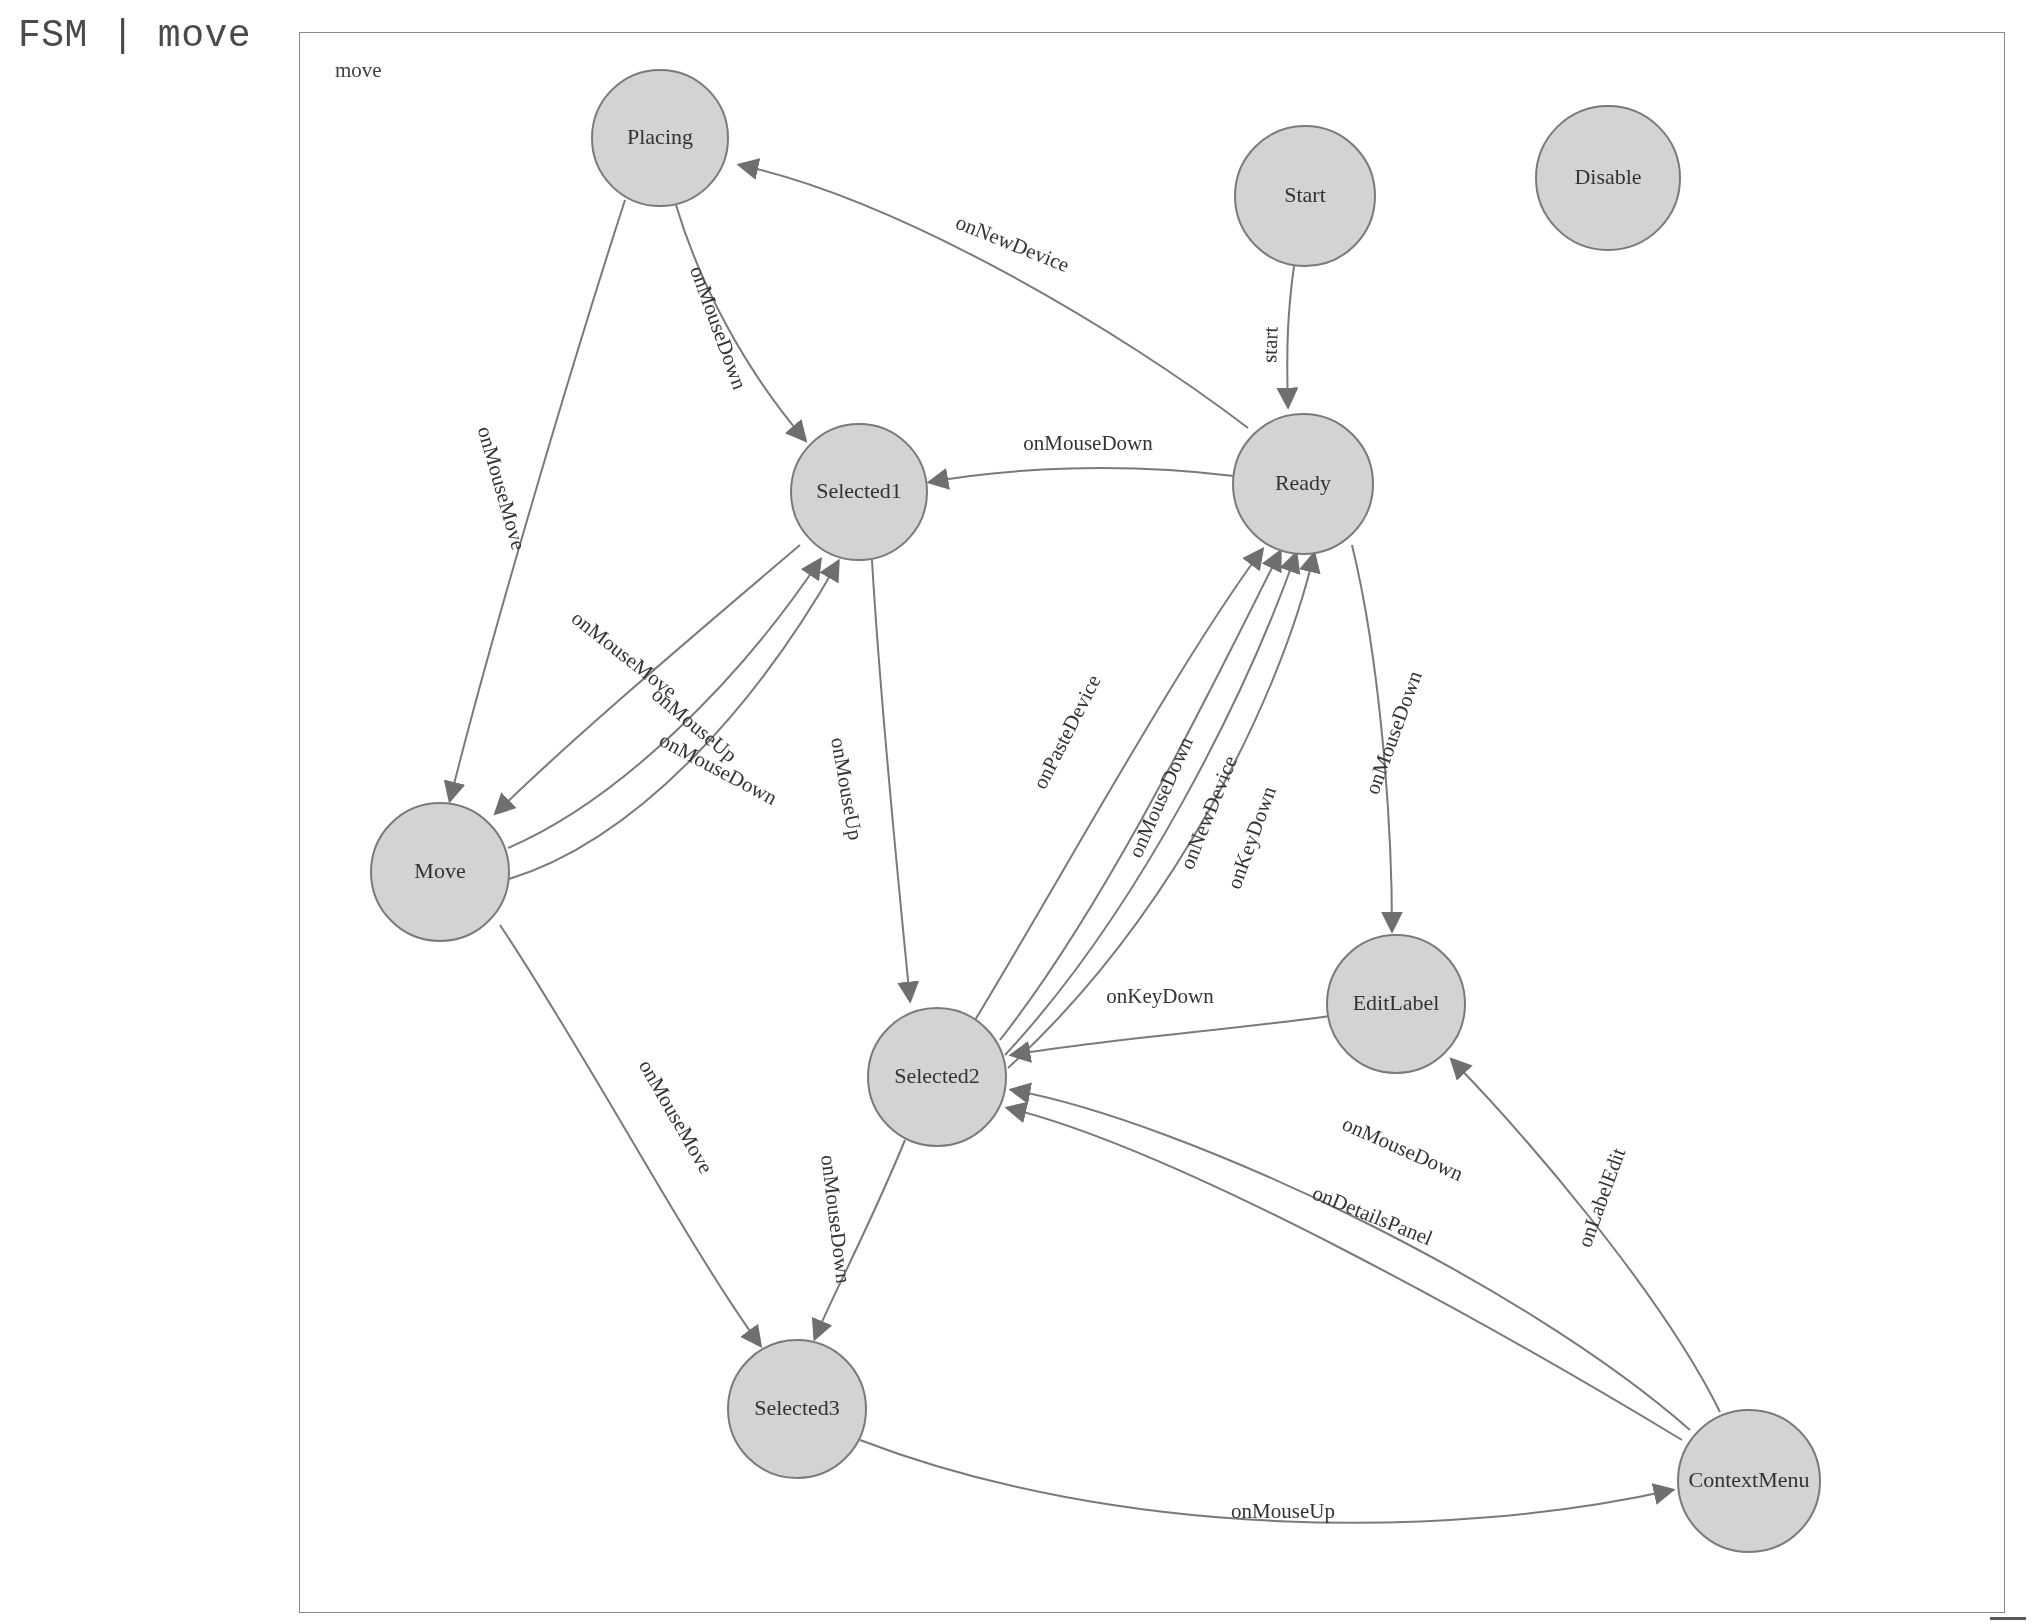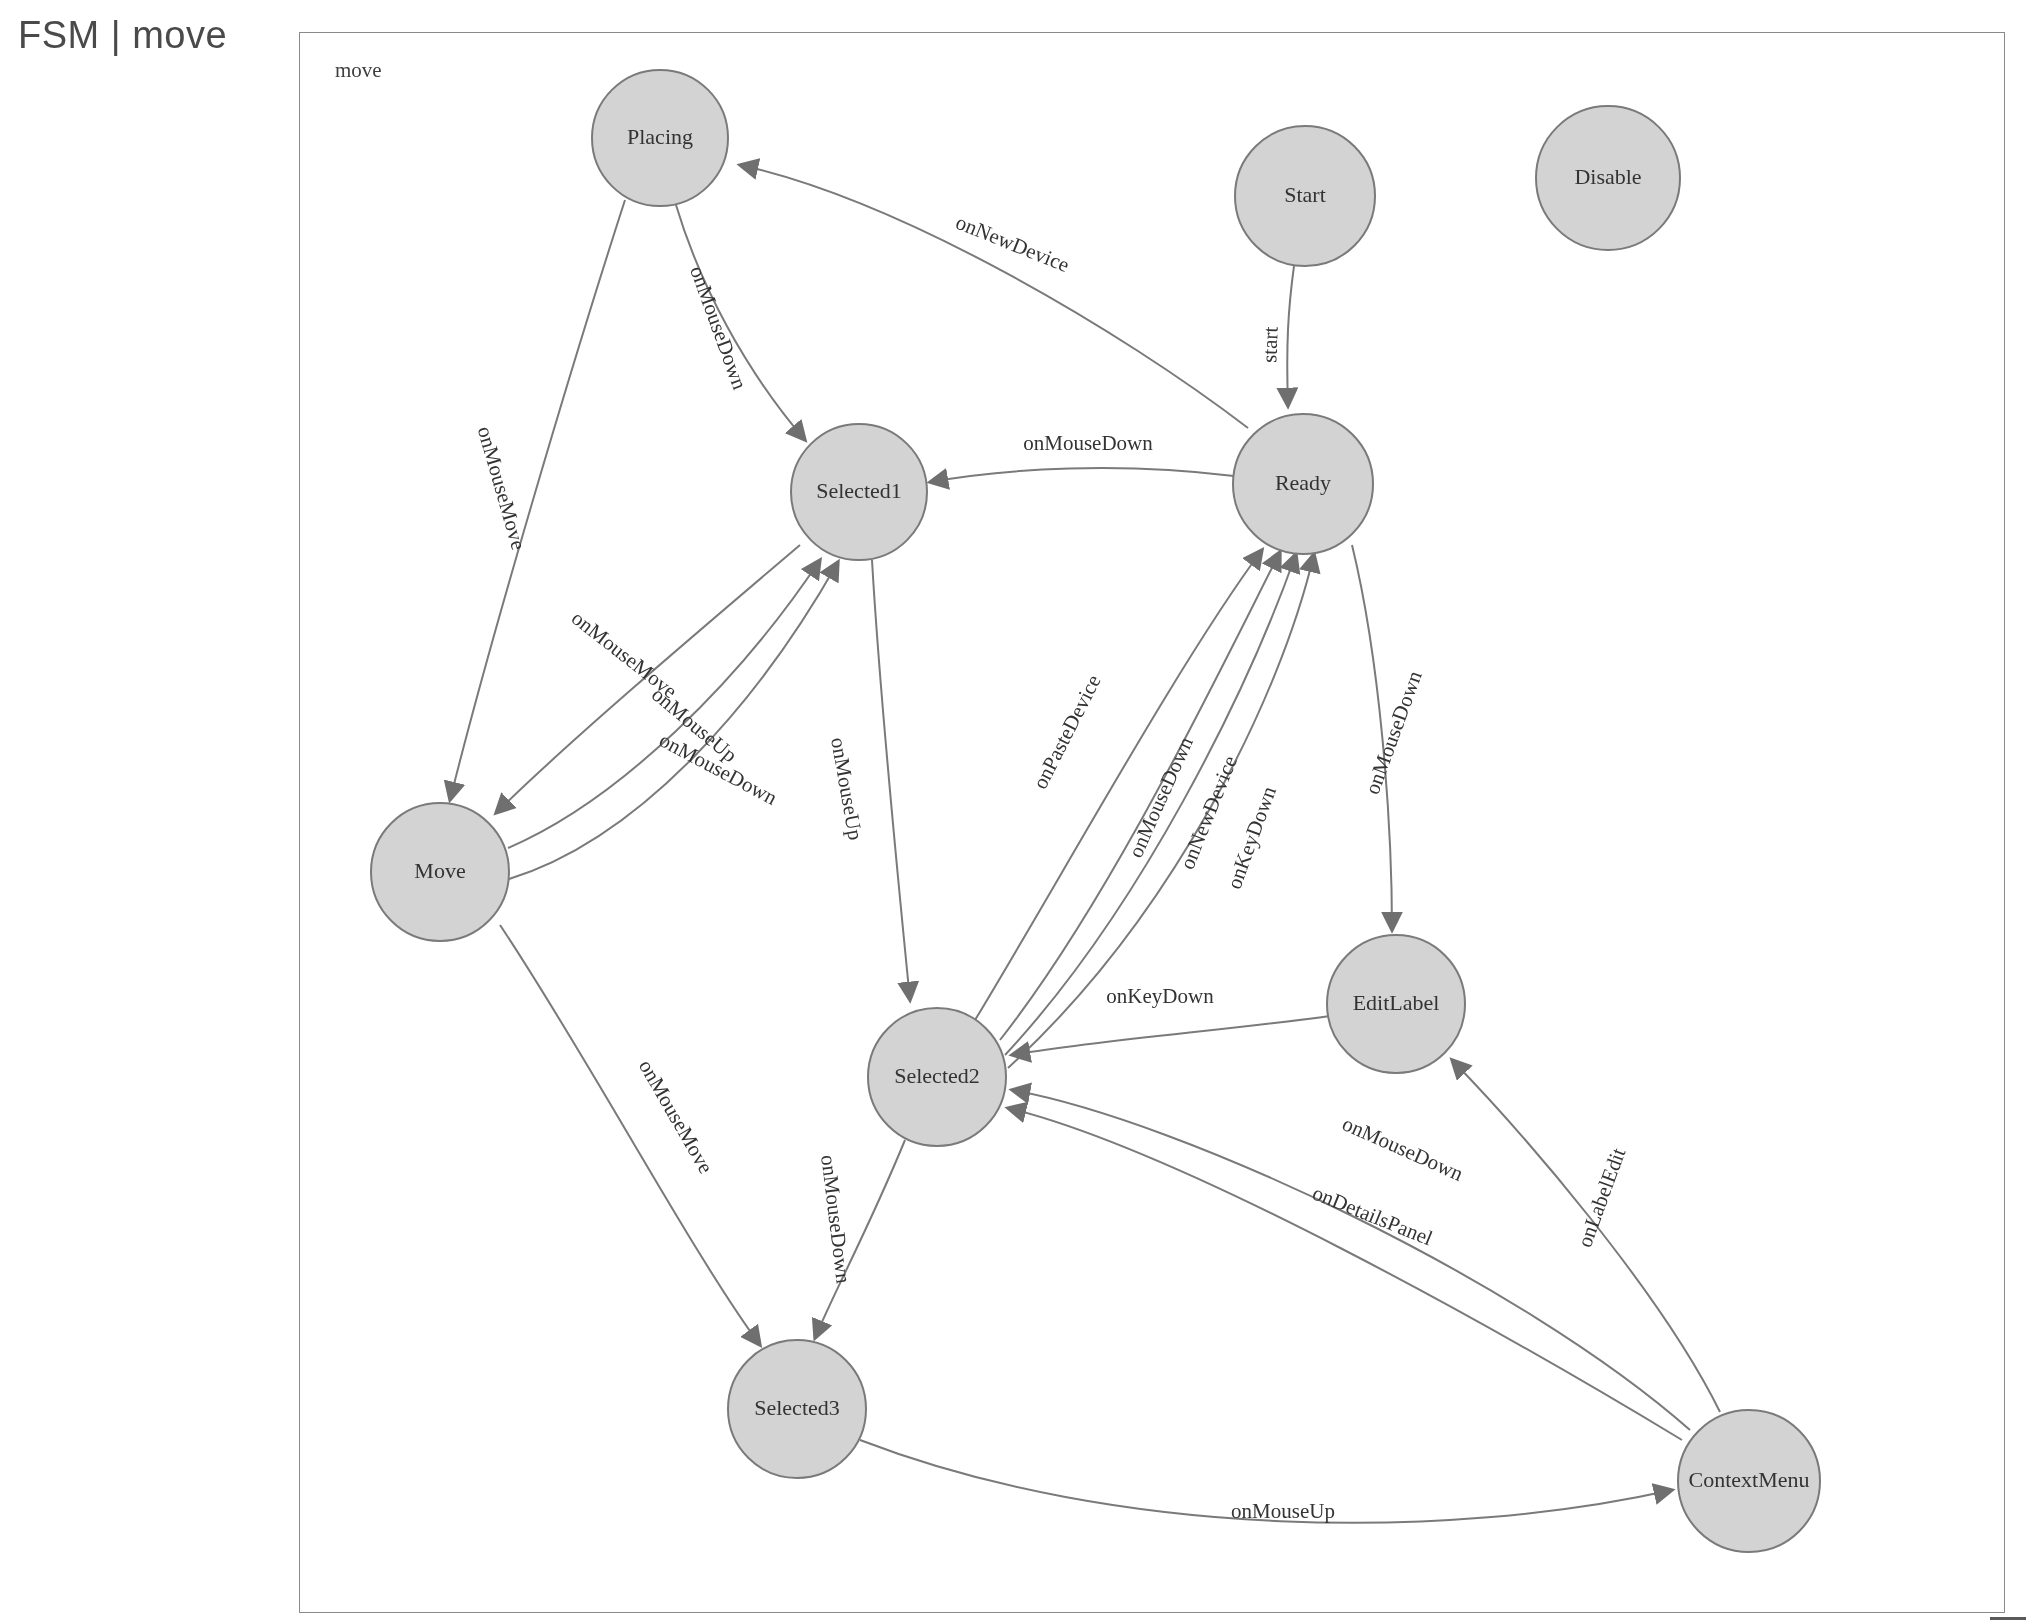--- a/index.html
+++ b/index.html
@@ -12,21 +12,21 @@
     position: relative;
     width: 2034px;
     height: 1624px;
     background: #ffffff;
     overflow: hidden;
   }
   #title {
     position: absolute;
     left: 18px;
     top: 14px;
-    font-family: Liberation Sans, sans-serif;
+    font-family: Liberation Mono, monospace;
     font-size: 38px;
     color: #4a4a4a;
     letter-spacing: 0.5px;
     white-space: nowrap;
   }
   #diagram-frame {
     position: absolute;
     left: 299px;
     top: 32px;
     width: 1706px;

